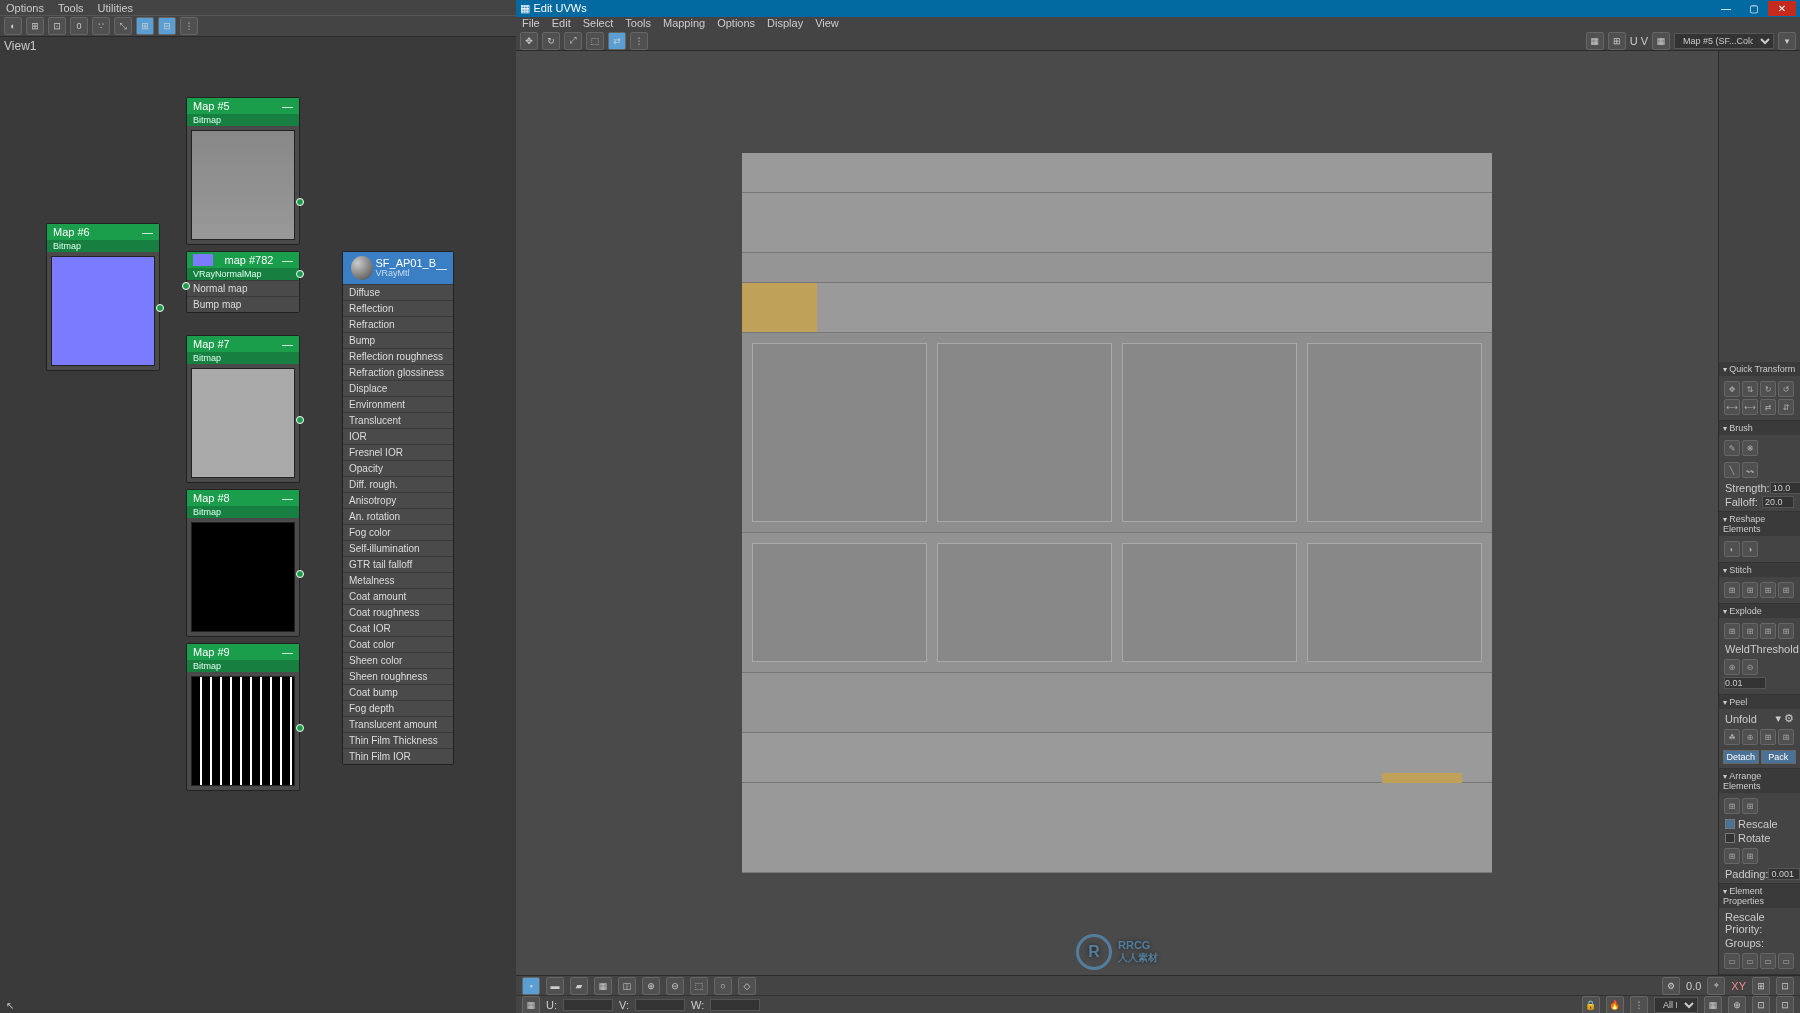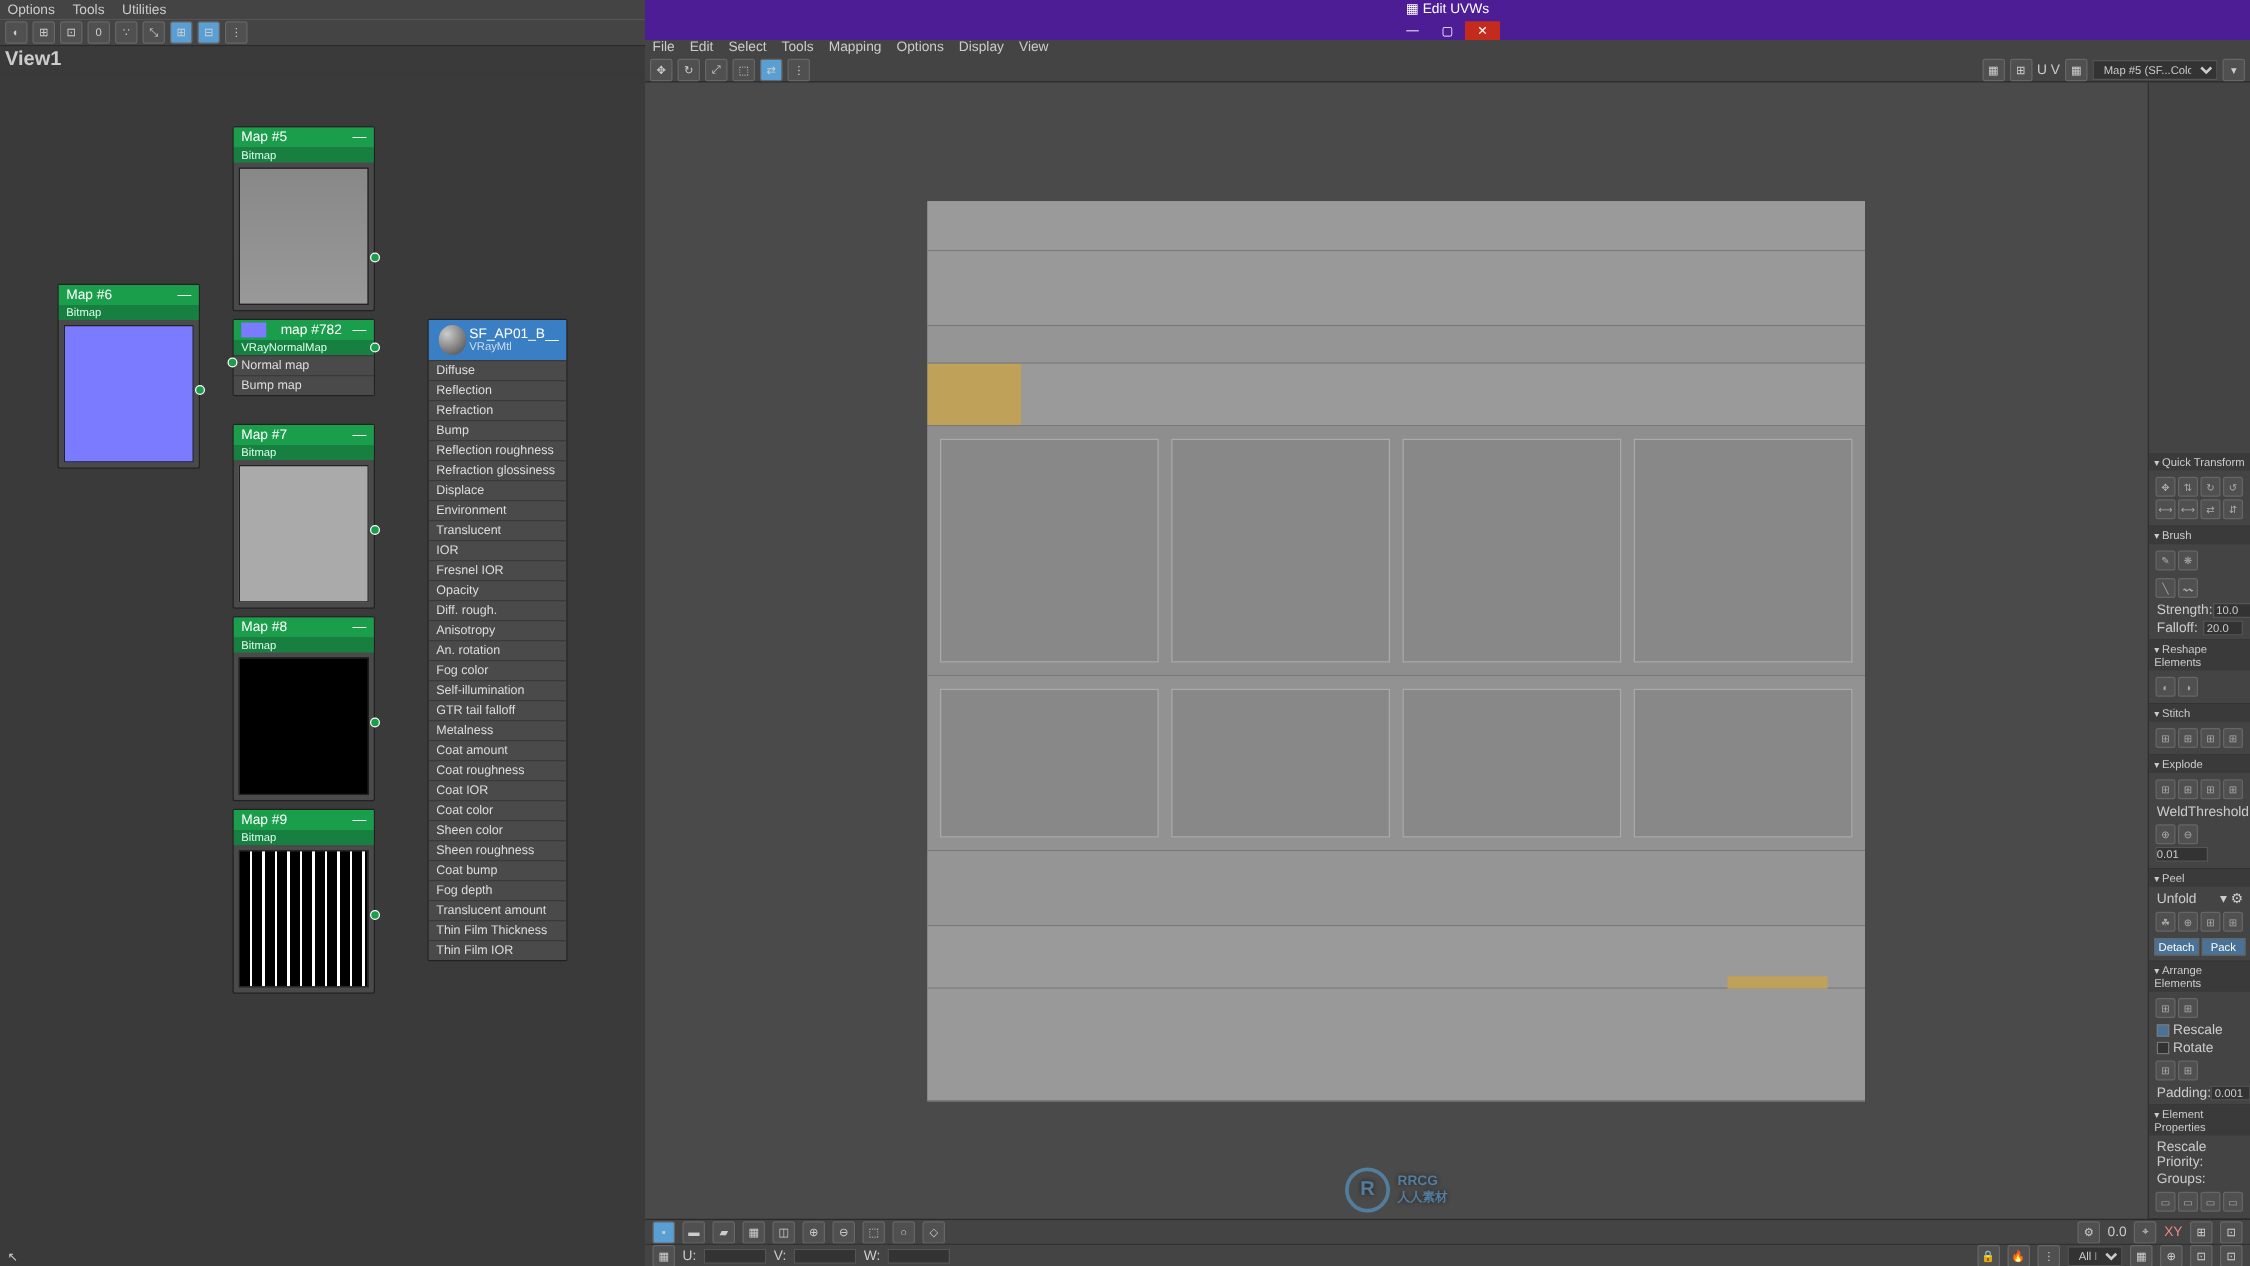--- a/index.html
+++ b/index.html
@@ -5,41 +5,41 @@
 * { margin: 0; padding: 0; box-sizing: border-box; font-family: "Segoe UI", Tahoma, sans-serif; font-size: 11px; }
 body { background: #3a3a3a; color: #ccc; overflow: hidden; width: 1800px; height: 1013px; display: flex; }
 
 
 .left-panel { width: 516px; height: 100%; background: #3a3a3a; display: flex; flex-direction: column; }
 .left-menubar { height: 15px; background: #444; display: flex; align-items: center; padding: 0 6px; gap: 14px; font-size: 10px; }
 .left-menubar span { cursor: pointer; }
 .left-toolbar { height: 22px; background: #444; display: flex; align-items: center; gap: 4px; padding: 2px 4px; border-top: 1px solid #555; border-bottom: 1px solid #2a2a2a; }
 .tb-btn { width: 18px; height: 18px; background: #505050; border: 1px solid #666; border-radius: 2px; display: flex; align-items: center; justify-content: center; font-size: 9px; }
 .tb-btn.active { background: #5a9fd4; }
-.viewport-lbl { font-size: 16px; padding: 2px 4px; background: #3a3a3a; font-weight: bold; }
+.viewport-lbl { font-size: 12px; padding: 2px 4px; background: #3a3a3a; }
 .node-canvas { flex: 1; position: relative; background: #3a3a3a; overflow: hidden; }
 
 
 .node { position: absolute; background: #4a4a4a; border: 1px solid #222; border-radius: 2px; }
 .node-header { background: #1a9e4b; color: #fff; padding: 2px 6px; font-size: 10px; display: flex; justify-content: space-between; }
 .node-header.blue { background: #3a7fc4; }
 .node-subtitle { background: #178040; color: #dfe; padding: 1px 6px; font-size: 9px; }
 .node-thumb { background: #555; margin: 4px; border: 1px solid #222; }
 .node-row { padding: 2px 6px; font-size: 10px; color: #ddd; background: #4a4a4a; border-top: 1px solid #3a3a3a; white-space: nowrap; }
 .node-port-out { position: absolute; right: -5px; width: 8px; height: 8px; background: #1a9e4b; border: 1px solid #fff; border-radius: 50%; }
 .node-port-in { position: absolute; left: -5px; width: 8px; height: 8px; background: #1a9e4b; border: 1px solid #fff; border-radius: 50%; }
 .mtl-icon { width: 24px; height: 24px; background: radial-gradient(circle at 30% 30%, #ccc, #444); border-radius: 50%; margin: 2px; float: left; }
 .statusbar-left { height: 15px; background: #3a3a3a; padding: 0 6px; font-size: 10px; display: flex; align-items: center; }
 
 
 .wires { position: absolute; inset: 0; pointer-events: none; }
 
 
 .right-panel { flex: 1; height: 100%; display: flex; flex-direction: column; background: #444; }
-.titlebar { height: 32px; background: #4c1d95; color: #fff; display: flex; align-items: center; justify-content: space-between; padding: 0 4px; font-size: 10px; flex-direction: column; }
+.titlebar { height: 17px; background: #0369a1; color: #fff; display: flex; align-items: center; justify-content: space-between; padding: 0 4px; font-size: 10px; }
 .titlebar-icons { display: flex; gap: 0; }
 .win-btn { width: 28px; height: 15px; display: flex; align-items: center; justify-content: center; font-size: 10px; }
 .win-btn.close { background: #c42b1c; }
 .uv-menubar { height: 14px; background: #444; display: flex; gap: 12px; padding: 0 6px; font-size: 10px; }
 .uv-toolbar { height: 20px; background: #444; display: flex; align-items: center; gap: 4px; padding: 2px 4px; border-bottom: 1px solid #2a2a2a; }
 .uv-main { flex: 1; display: flex; overflow: hidden; }
 .uv-viewport { flex: 1; background: #4a4a4a; display: flex; align-items: center; justify-content: center; position: relative; overflow: hidden; }
 .uv-texture { width: 750px; height: 720px; background: #999; position: relative; }
 .uv-tex-row { position: absolute; left: 0; right: 0; background: #959595; border-bottom: 1px solid #777; }
 .panel-det { position: absolute; background: #888; border: 1px solid #aaa; }

